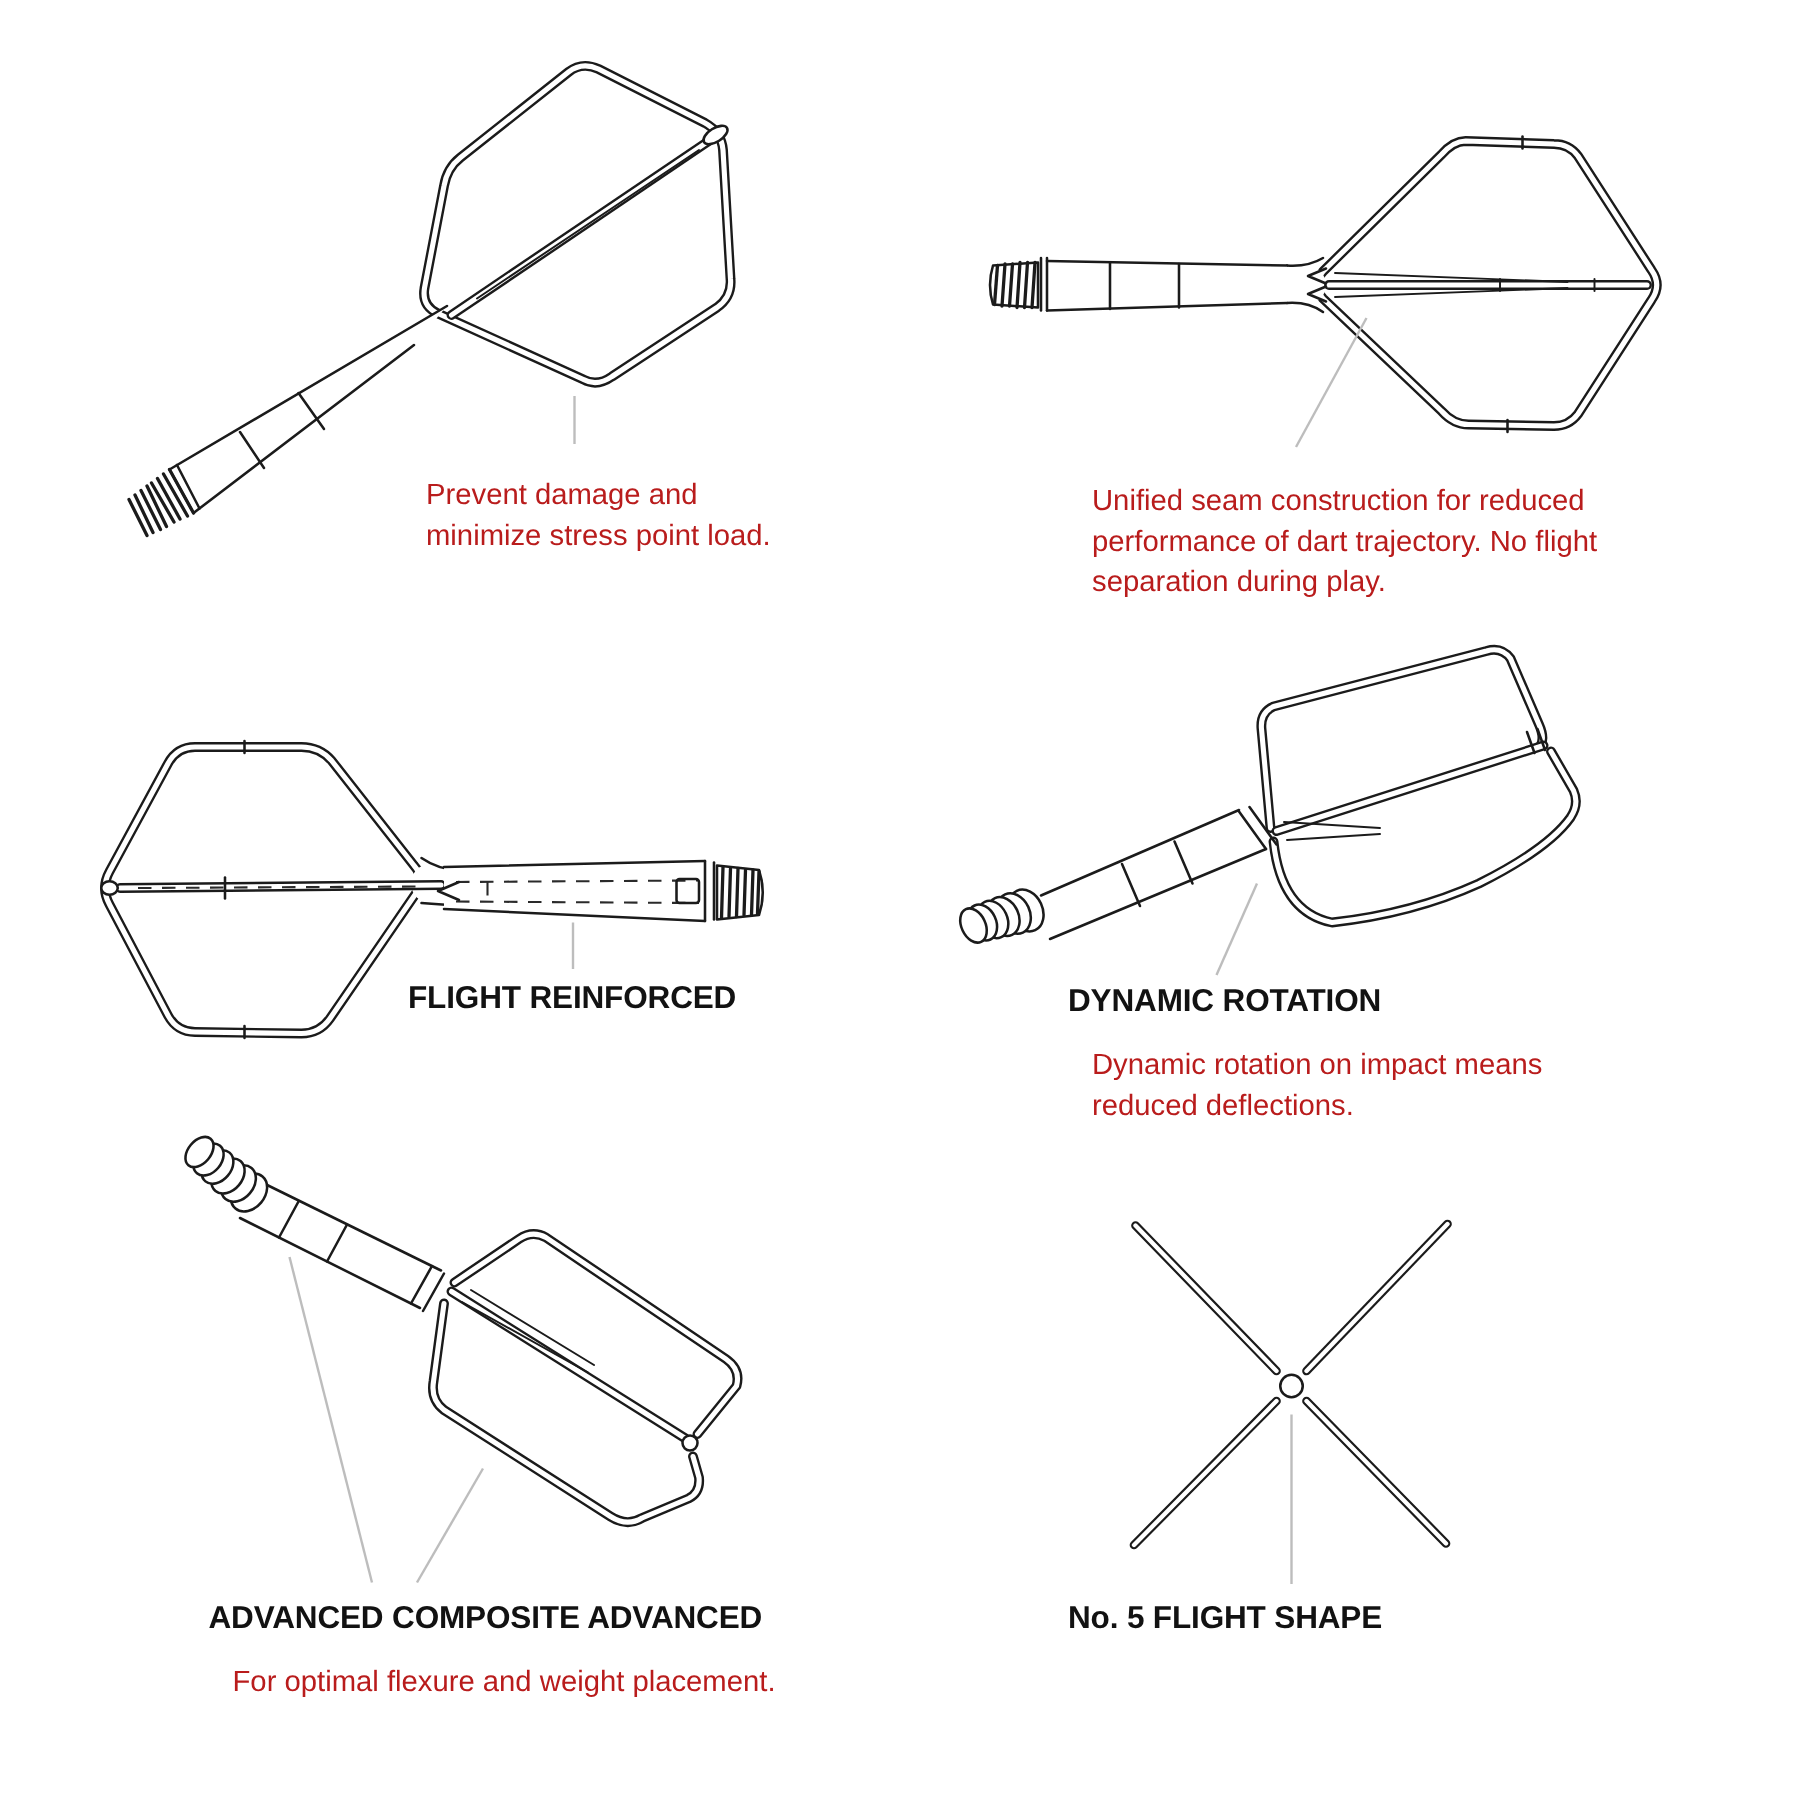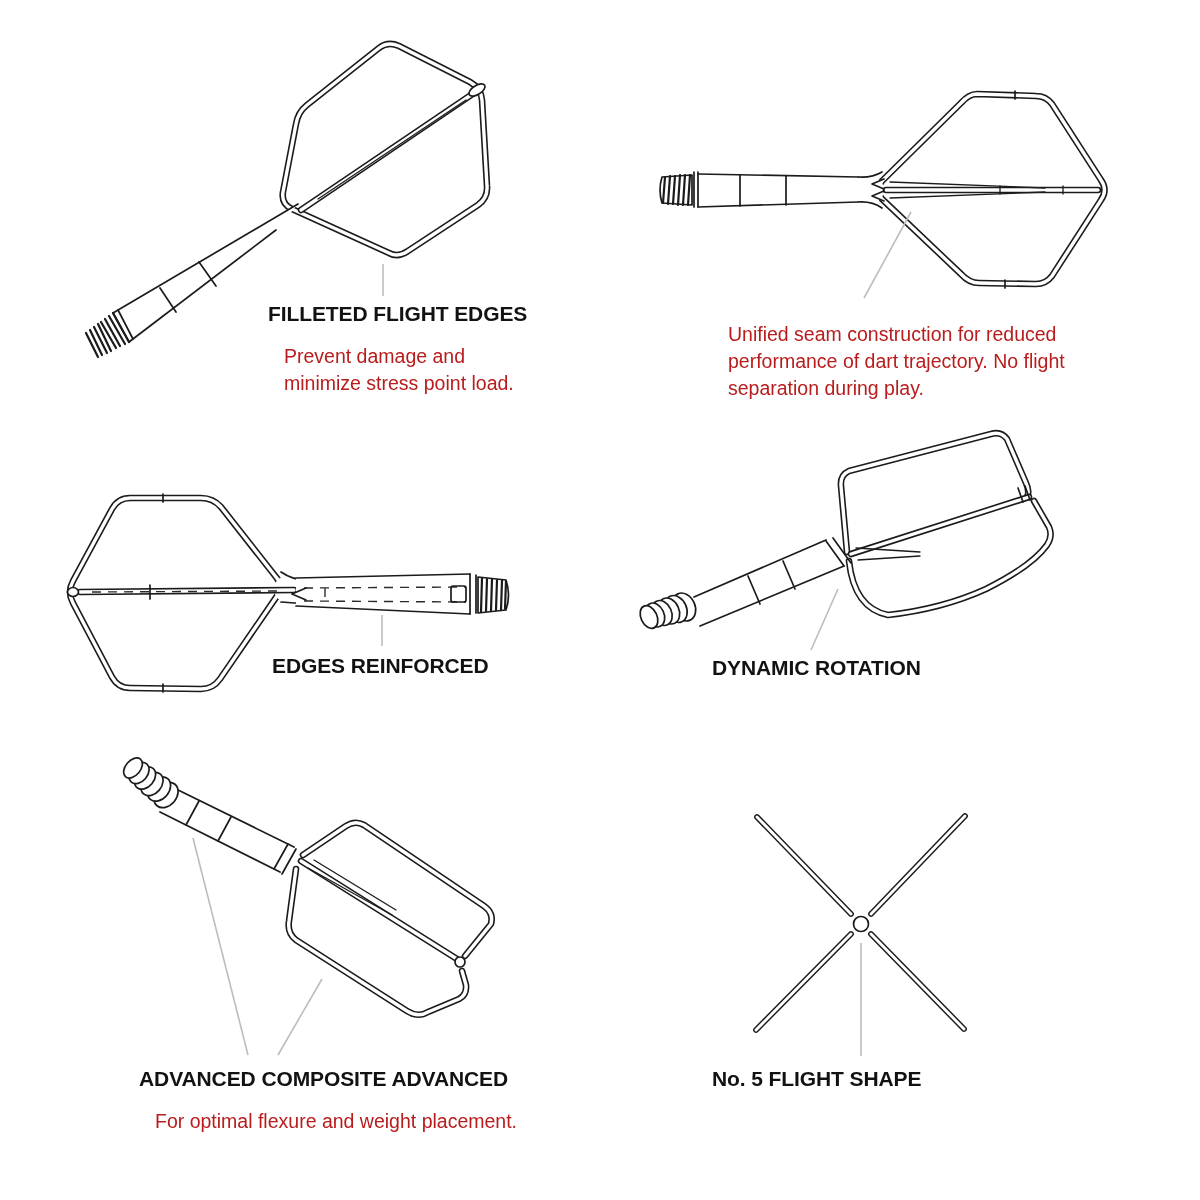--- a/index.html
+++ b/index.html
@@ -216,31 +216,31 @@
     <use href="#p6c" xlink:href="#p6c" class="xo"></use>
       <use href="#p6c" xlink:href="#p6c" class="xi"></use>
     <use href="#p6d" xlink:href="#p6d" class="xo"></use>
       <use href="#p6d" xlink:href="#p6d" class="xi"></use>
     <circle class="ring" cx="861" cy="924" r="7.5"></circle>
     <line class="leader" x1="861" y1="943" x2="861" y2="1056"></line>
   </g>
 </svg>
 
 <div class="caption c1">
-  <h3>FILLETED FLIGHT EDGES</h3>
   <p>Prevent damage and minimize stress point load.</p>
 </div>
 <div class="caption c2">
   <p>Unified seam construction for reduced performance of dart trajectory. No flight separation during play.</p>
 </div>
 <div class="caption c3">
-  <h3>EDGES REINFORCED</h3>
+  <h3>FLIGHT REINFORCED</h3>
 </div>
 <div class="caption c4">
   <h3>DYNAMIC ROTATION</h3>
+  <p>Dynamic rotation on impact means reduced deflections.</p>
 </div>
 <div class="caption c5">
   <h3>ADVANCED COMPOSITE ADVANCED</h3>
   <p>For optimal flexure and weight placement.</p>
 </div>
 <div class="caption c6">
   <h3>No. 5 FLIGHT SHAPE</h3>
 </div>
 
 </body></html>

